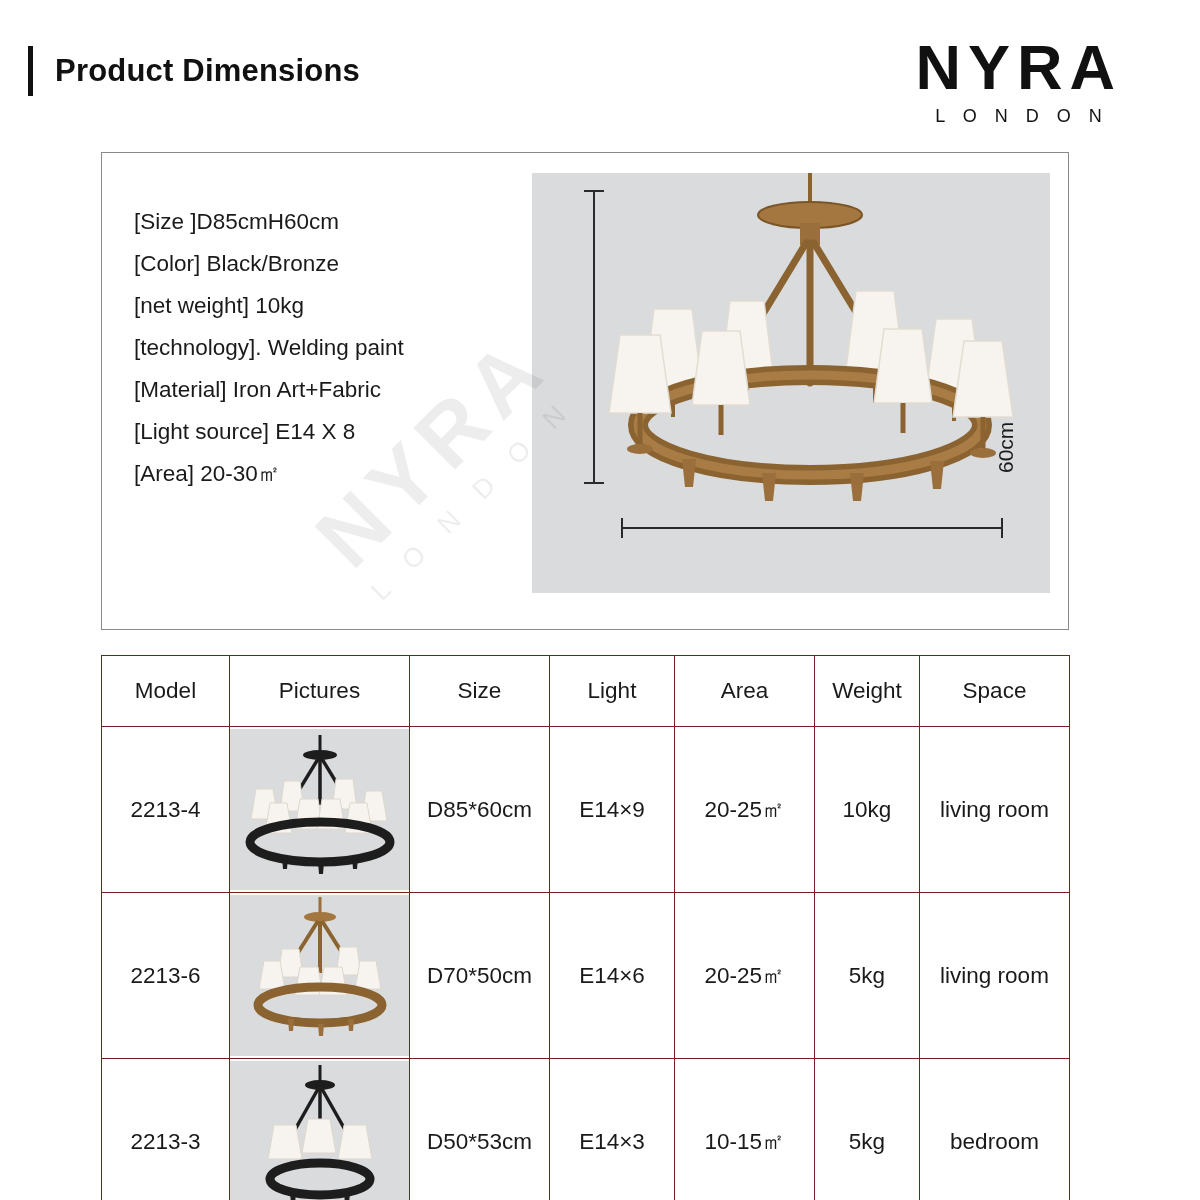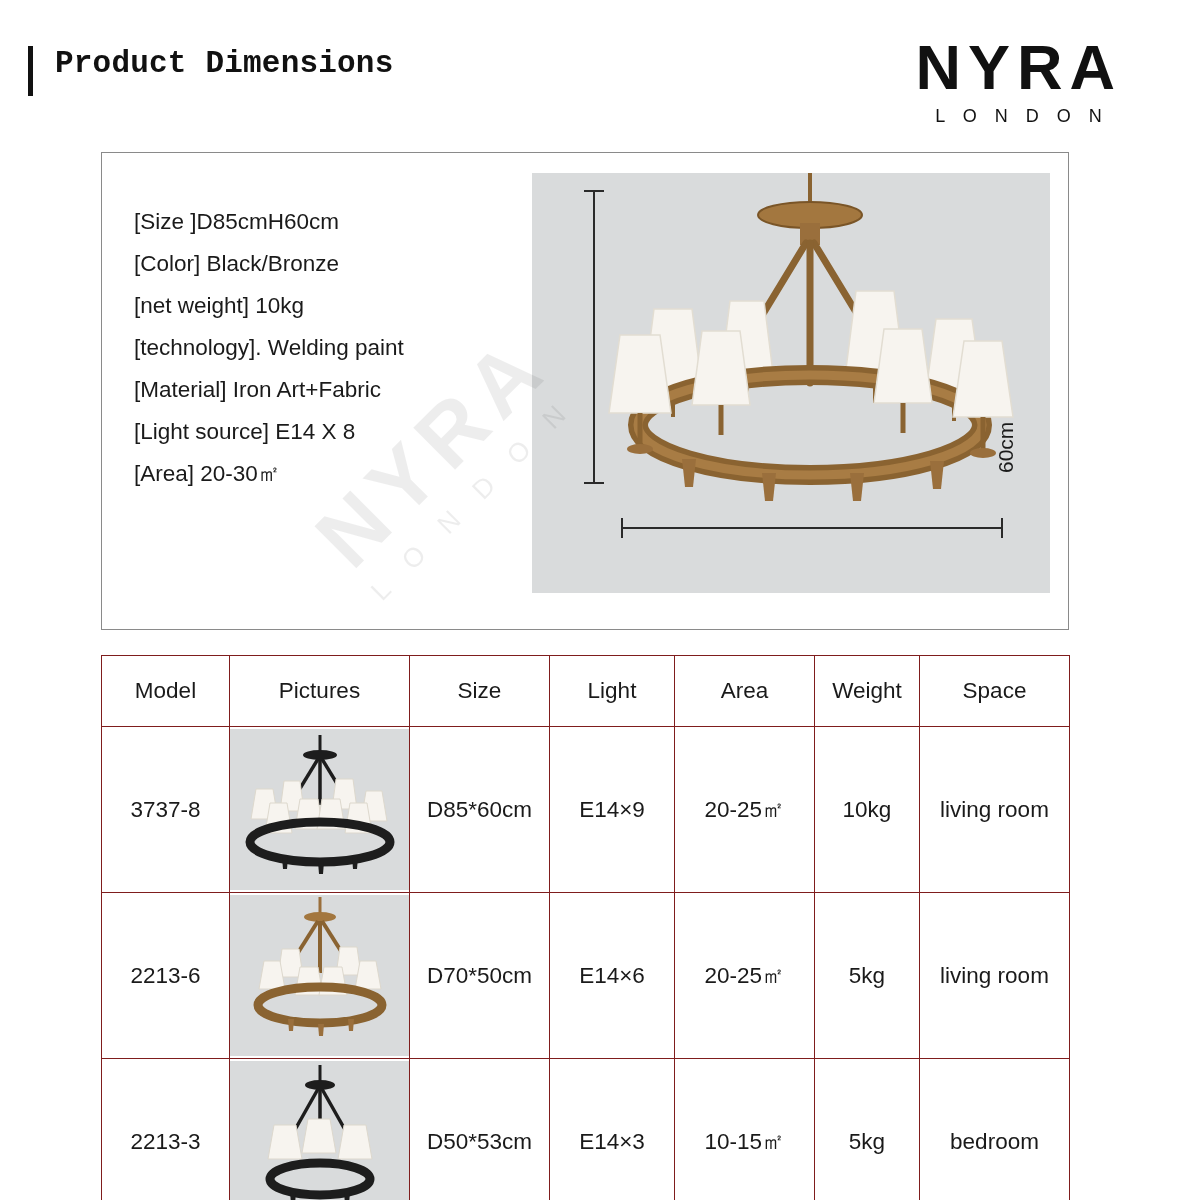--- a/index.html
+++ b/index.html
@@ -22,21 +22,21 @@
     top: 26px;
     left: 0;
     width: 1200px;
     height: 110px;
   }
   .title-wrap {
     position: absolute;
     left: 28px;
     top: 20px;
     display: flex;
-    font-family: Liberation Mono, monospace;
+    align-items: center;
   }
   .title-bar {
     width: 5px;
     height: 50px;
     background: #111111;
     margin-right: 22px;
   }
   .page-title {
     font-size: 31px;
     font-weight: bold;
@@ -298,21 +298,21 @@
       <th>Size</th>
       <th>Light</th>
       <th>Area</th>
       <th>Weight</th>
       <th>Space</th>
     </tr>
   </thead>
   <tbody>
 
     <tr>
-      <td>3737-8</td>
+      <td>2213-4</td>
       <td class="thumb-cell">
         <div class="thumb">
           <svg viewBox="0 0 180 161" width="180" height="161">
             <line x1="90" y1="6" x2="90" y2="22" stroke="#1d1d1d" stroke-width="3"></line>
             <ellipse cx="90" cy="26" rx="17" ry="5" fill="#1d1d1d"></ellipse>
             <g stroke="#1d1d1d" stroke-width="3.5" fill="none">
               <line x1="88" y1="30" x2="66" y2="66"></line>
               <line x1="92" y1="30" x2="114" y2="66"></line>
               <line x1="90" y1="30" x2="90" y2="76"></line>
             </g>

